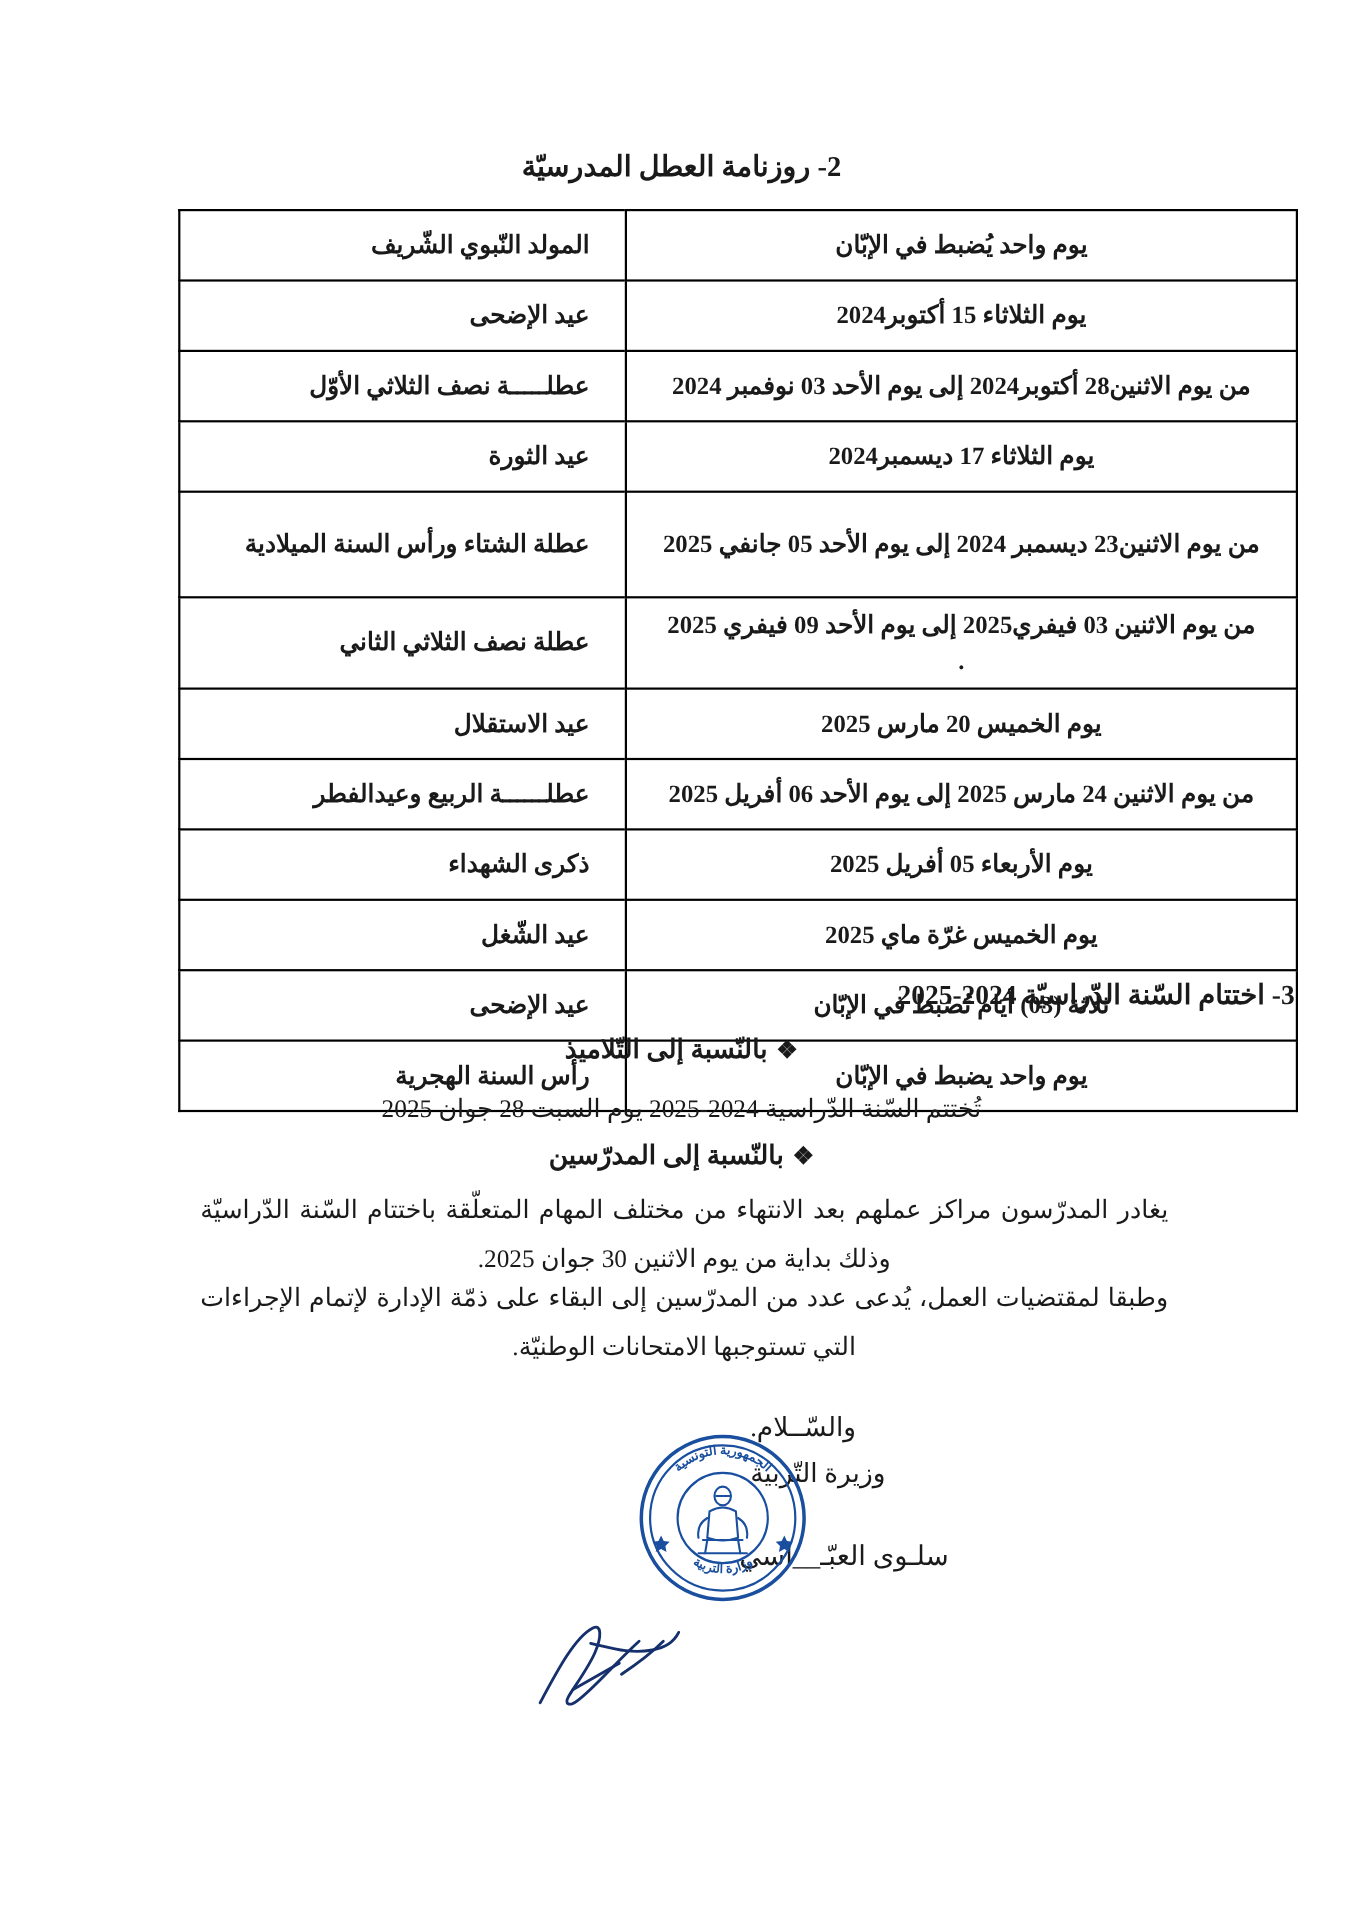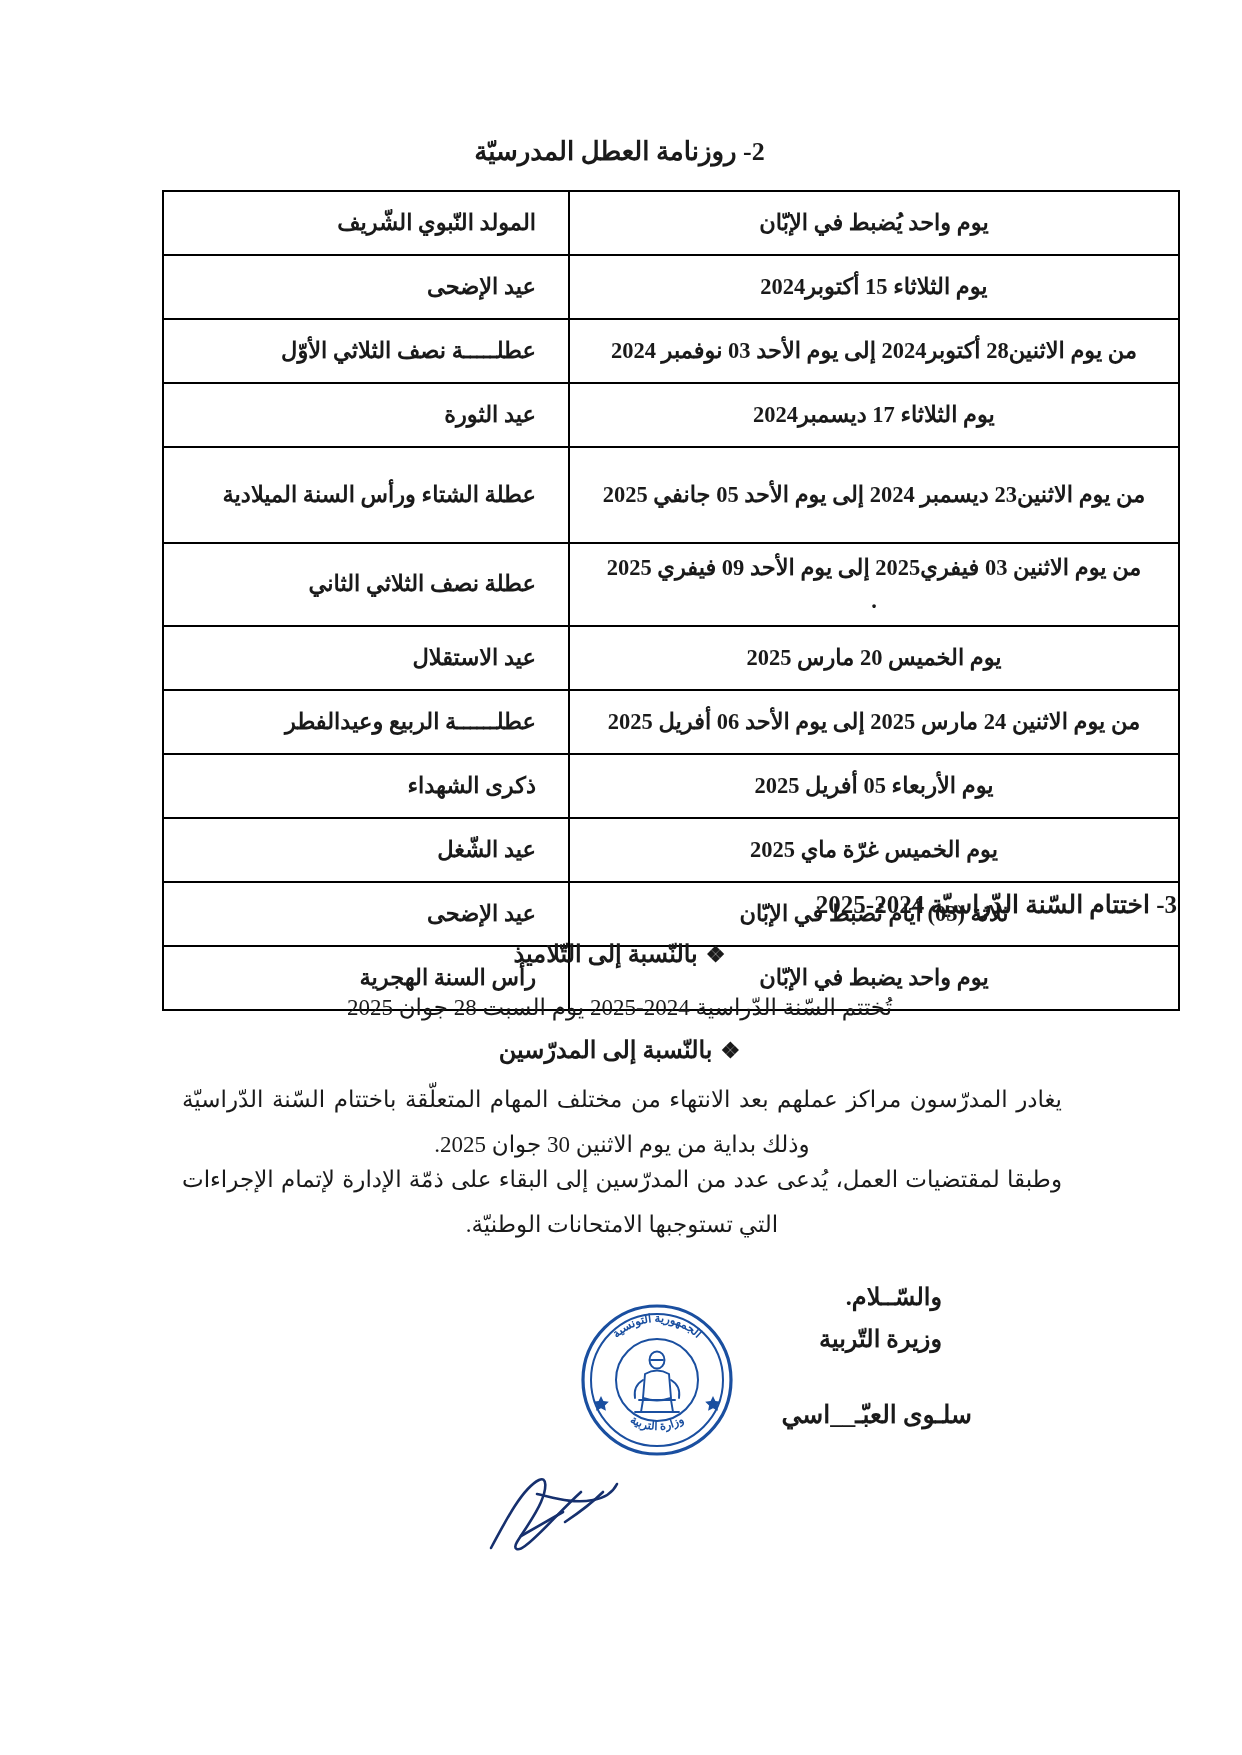--- a/index.html
+++ b/index.html
@@ -109,23 +109,23 @@
     text-align: justify;
     text-align-last: center;
     font-size: 23px;
     direction: rtl;
     line-height: 1.95;
   }
 
   
   .sign {
     position: absolute;
-    text-align: right;
+    text-align: left;
     font-size: 24px;
-    font-weight: bold;
+    font-weight: normal;
     direction: rtl;
   }
   .sign-salam { top: 1283px; right: 300px; width: 260px; }
   .sign-role  { top: 1325px; right: 300px; width: 260px; }
   .sign-name  { top: 1400px; right: 270px; width: 300px; font-size: 25px; letter-spacing: 1px; }
 
   
   .stamp {
     position: absolute;
     top: 1300px;

